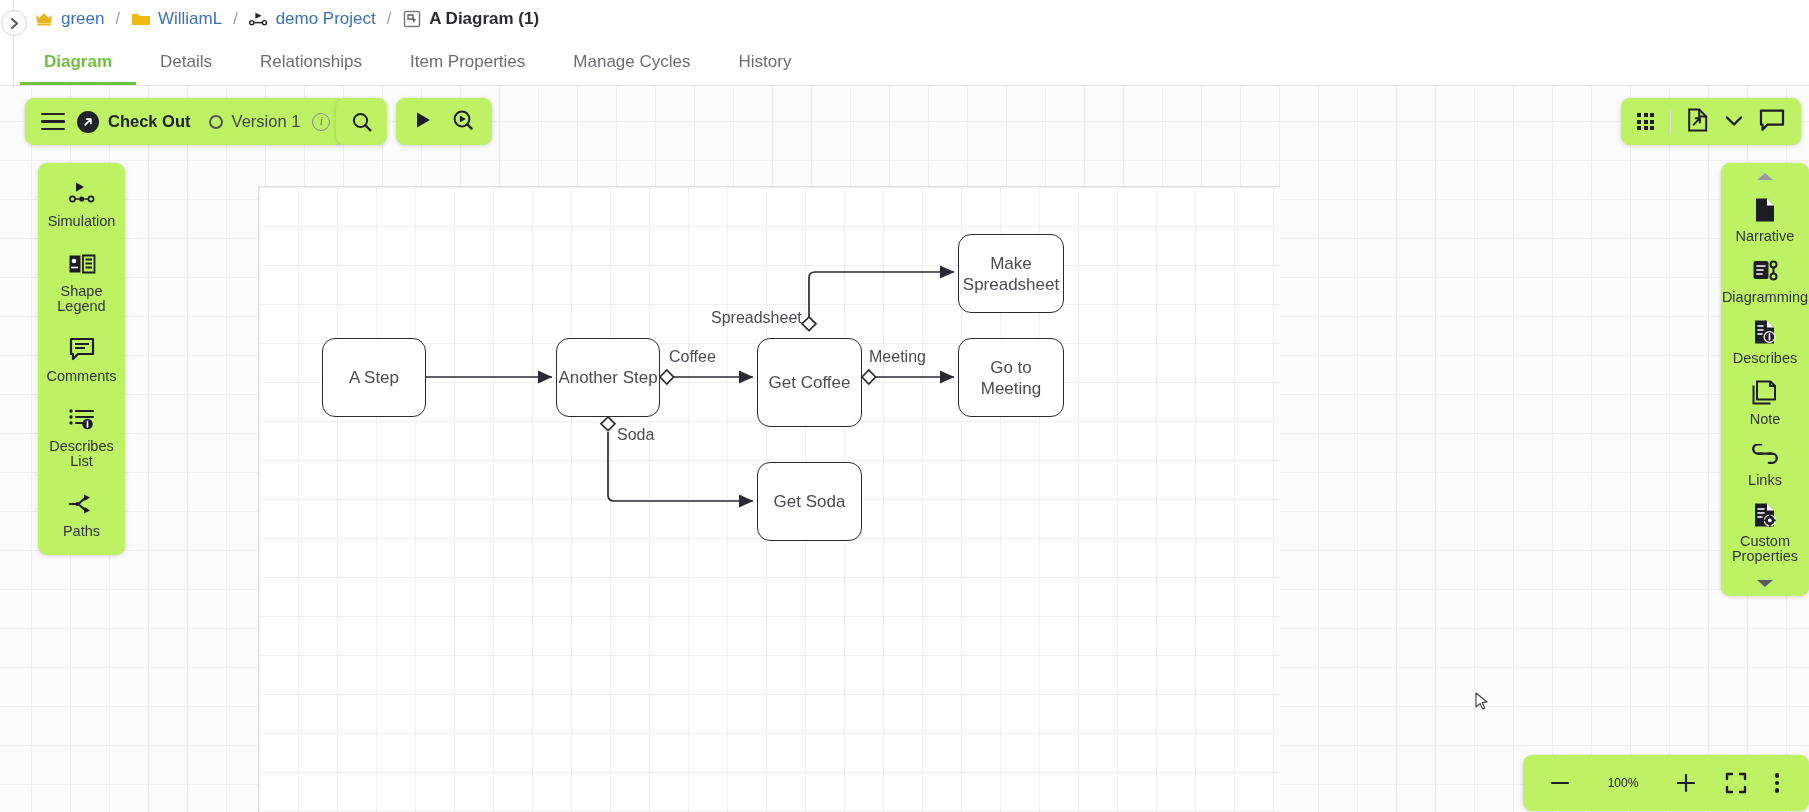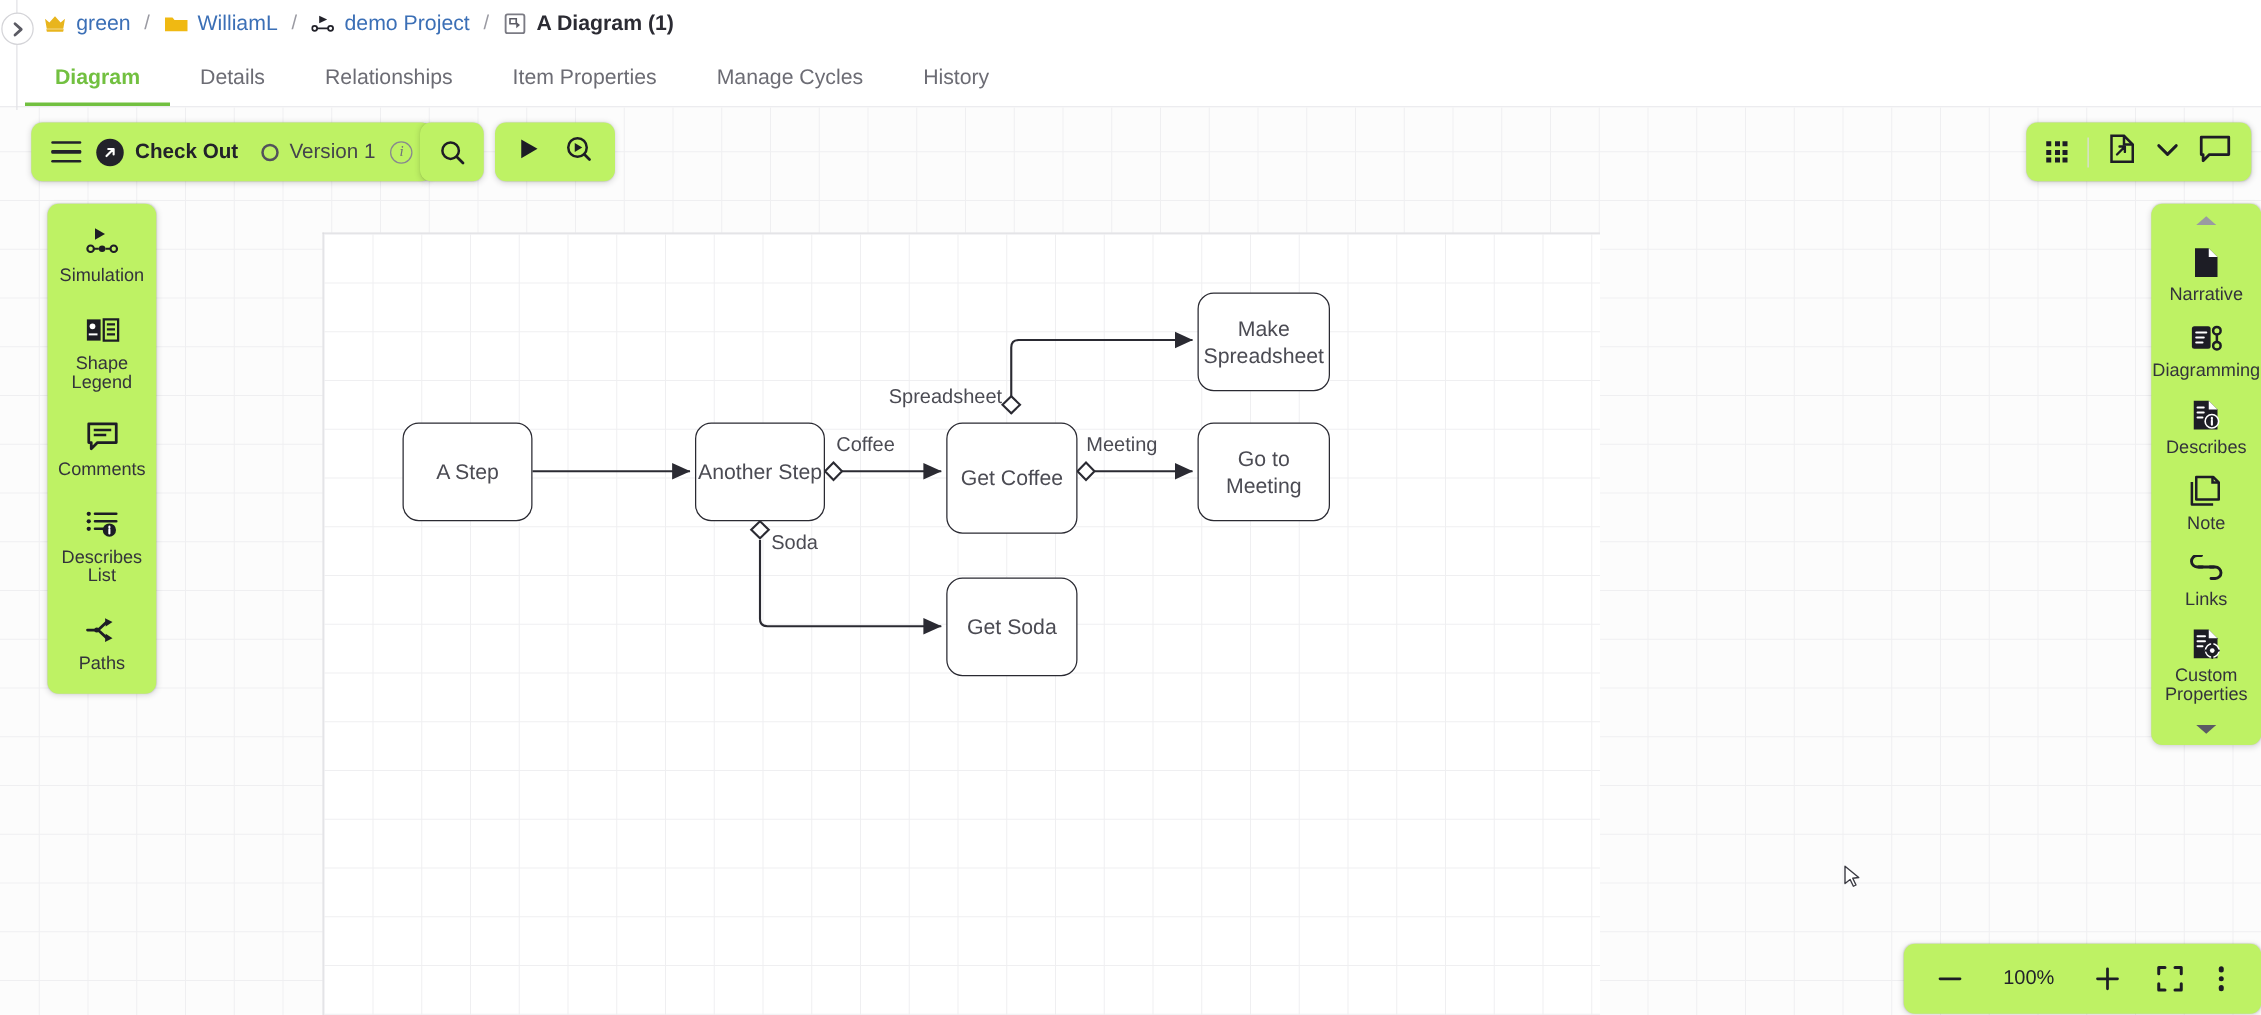--- a/index.html
+++ b/index.html
@@ -116,21 +116,21 @@
   .grid9 { display: grid; grid-template-columns: repeat(3,4px); grid-template-rows: repeat(3,4px); gap: 2.6px; }
   .grid9 i { background: #1d1d25; display: block; }
 
   
   .zoombar {
     position: absolute; left: 1523px; top: 755px; height: 56px; width: 286px;
     display: flex; align-items: center; gap: 28px; padding: 0 26px;
     border-top-left-radius: 9px; border-top-right-radius: 9px;
   }
   .zb-btn { cursor: pointer; color: #1d1d25; display: flex; align-items: center; justify-content: center; }
-  .zb-pct { font-size: 16px; color: #22222a; min-width: 48px; text-align: center; }
+  .zb-pct { font-size: 12px; color: #22222a; min-width: 48px; text-align: center; }
   .kebab { display: flex; flex-direction: column; gap: 3.4px; }
   .kebab i { width: 4.2px; height: 4.2px; border-radius: 50%; background: #1d1d25; display: block; }
 
   
   .node {
     position: absolute; background: #fff; border: 1.6px solid #2a2a32; border-radius: 13px;
     display: flex; align-items: center; justify-content: center; text-align: center;
     font-size: 17px; color: #4b4b53; line-height: 21px; cursor: pointer;
   }
   .elabel { position: absolute; font-size: 16px; color: #4b4b53; white-space: nowrap; }

